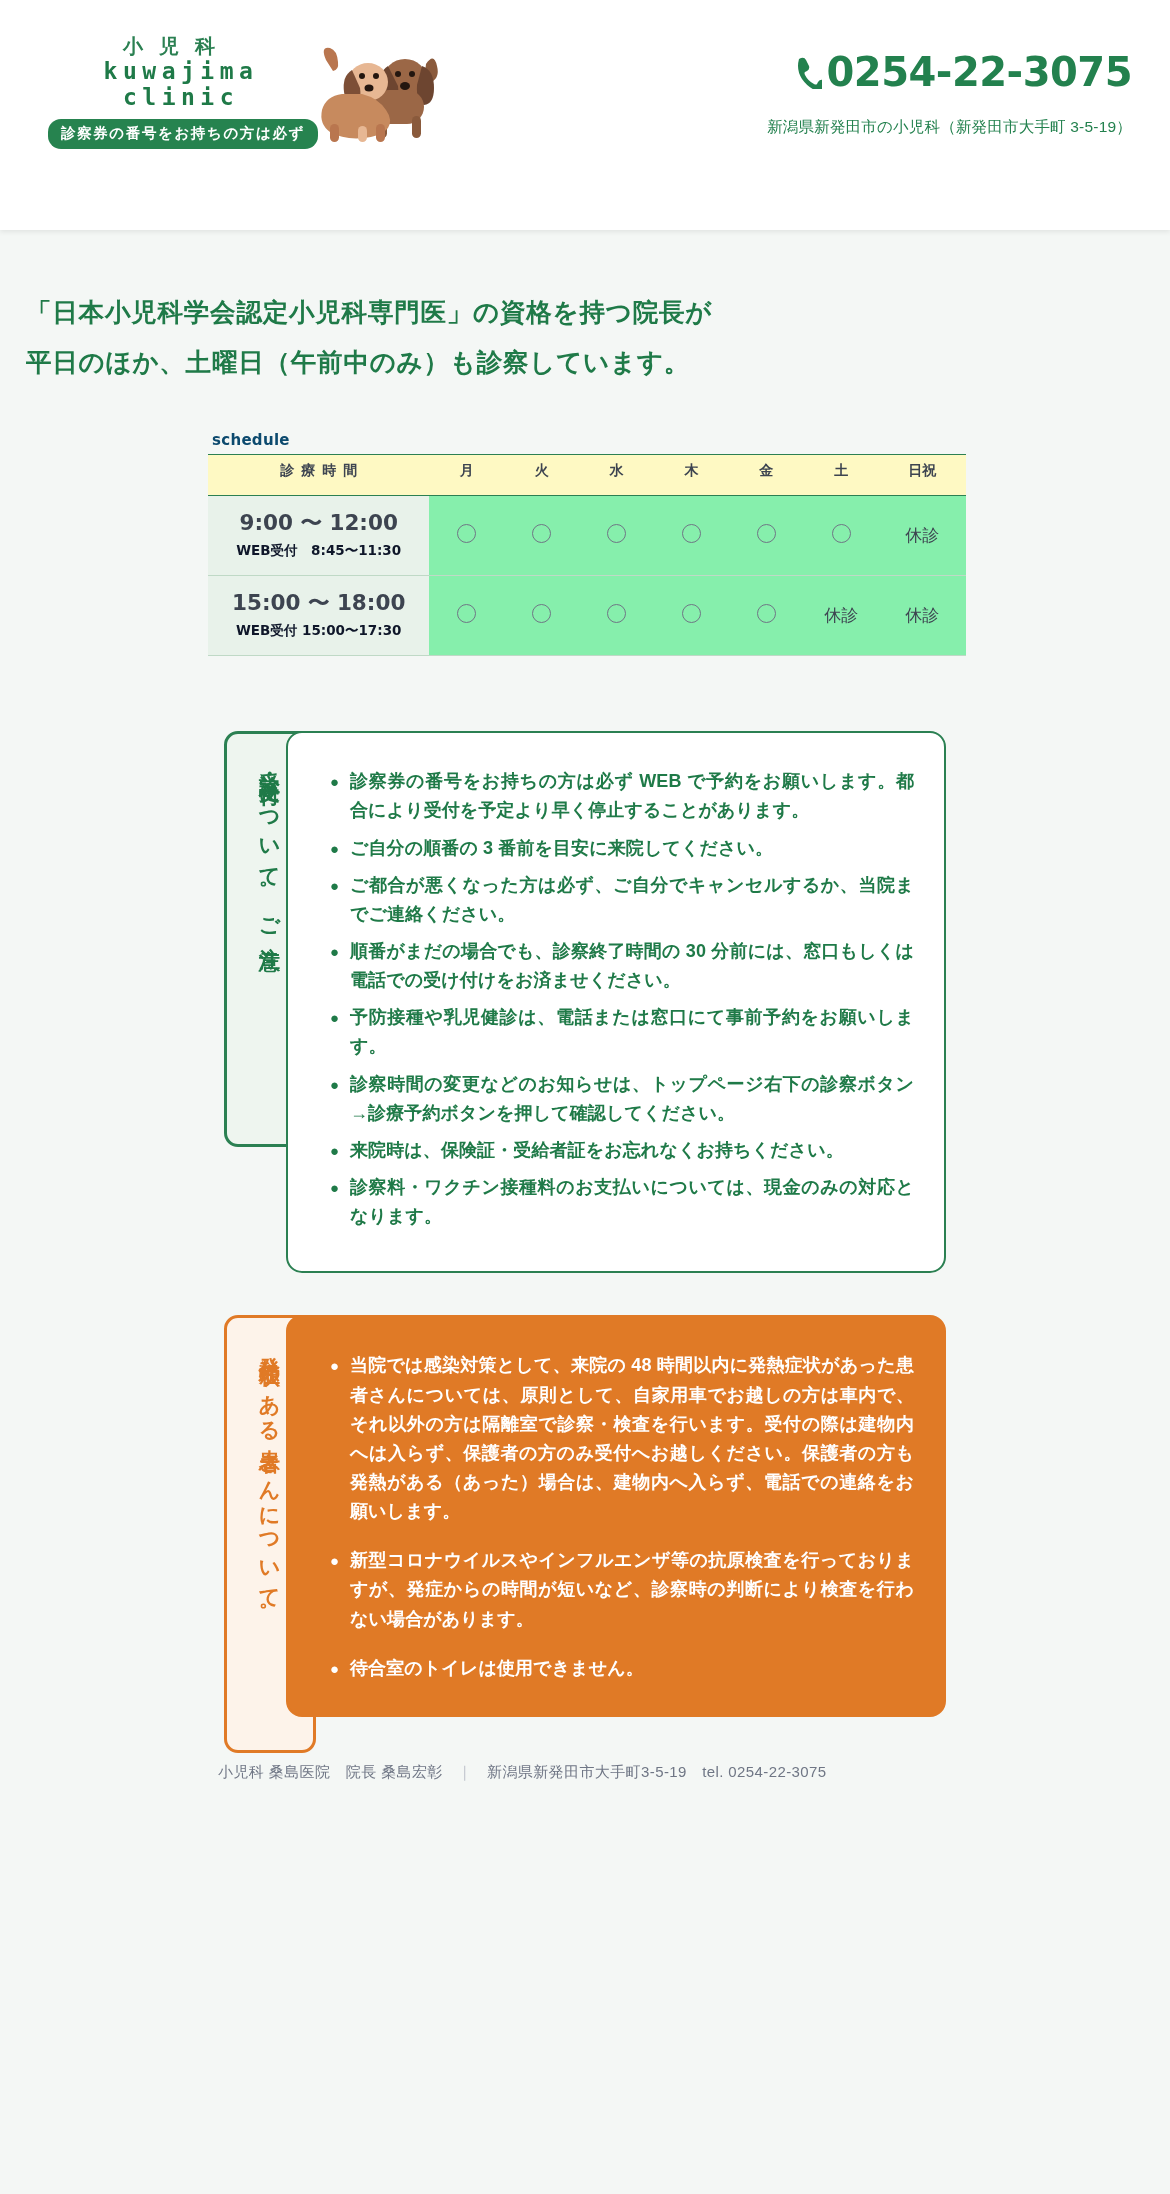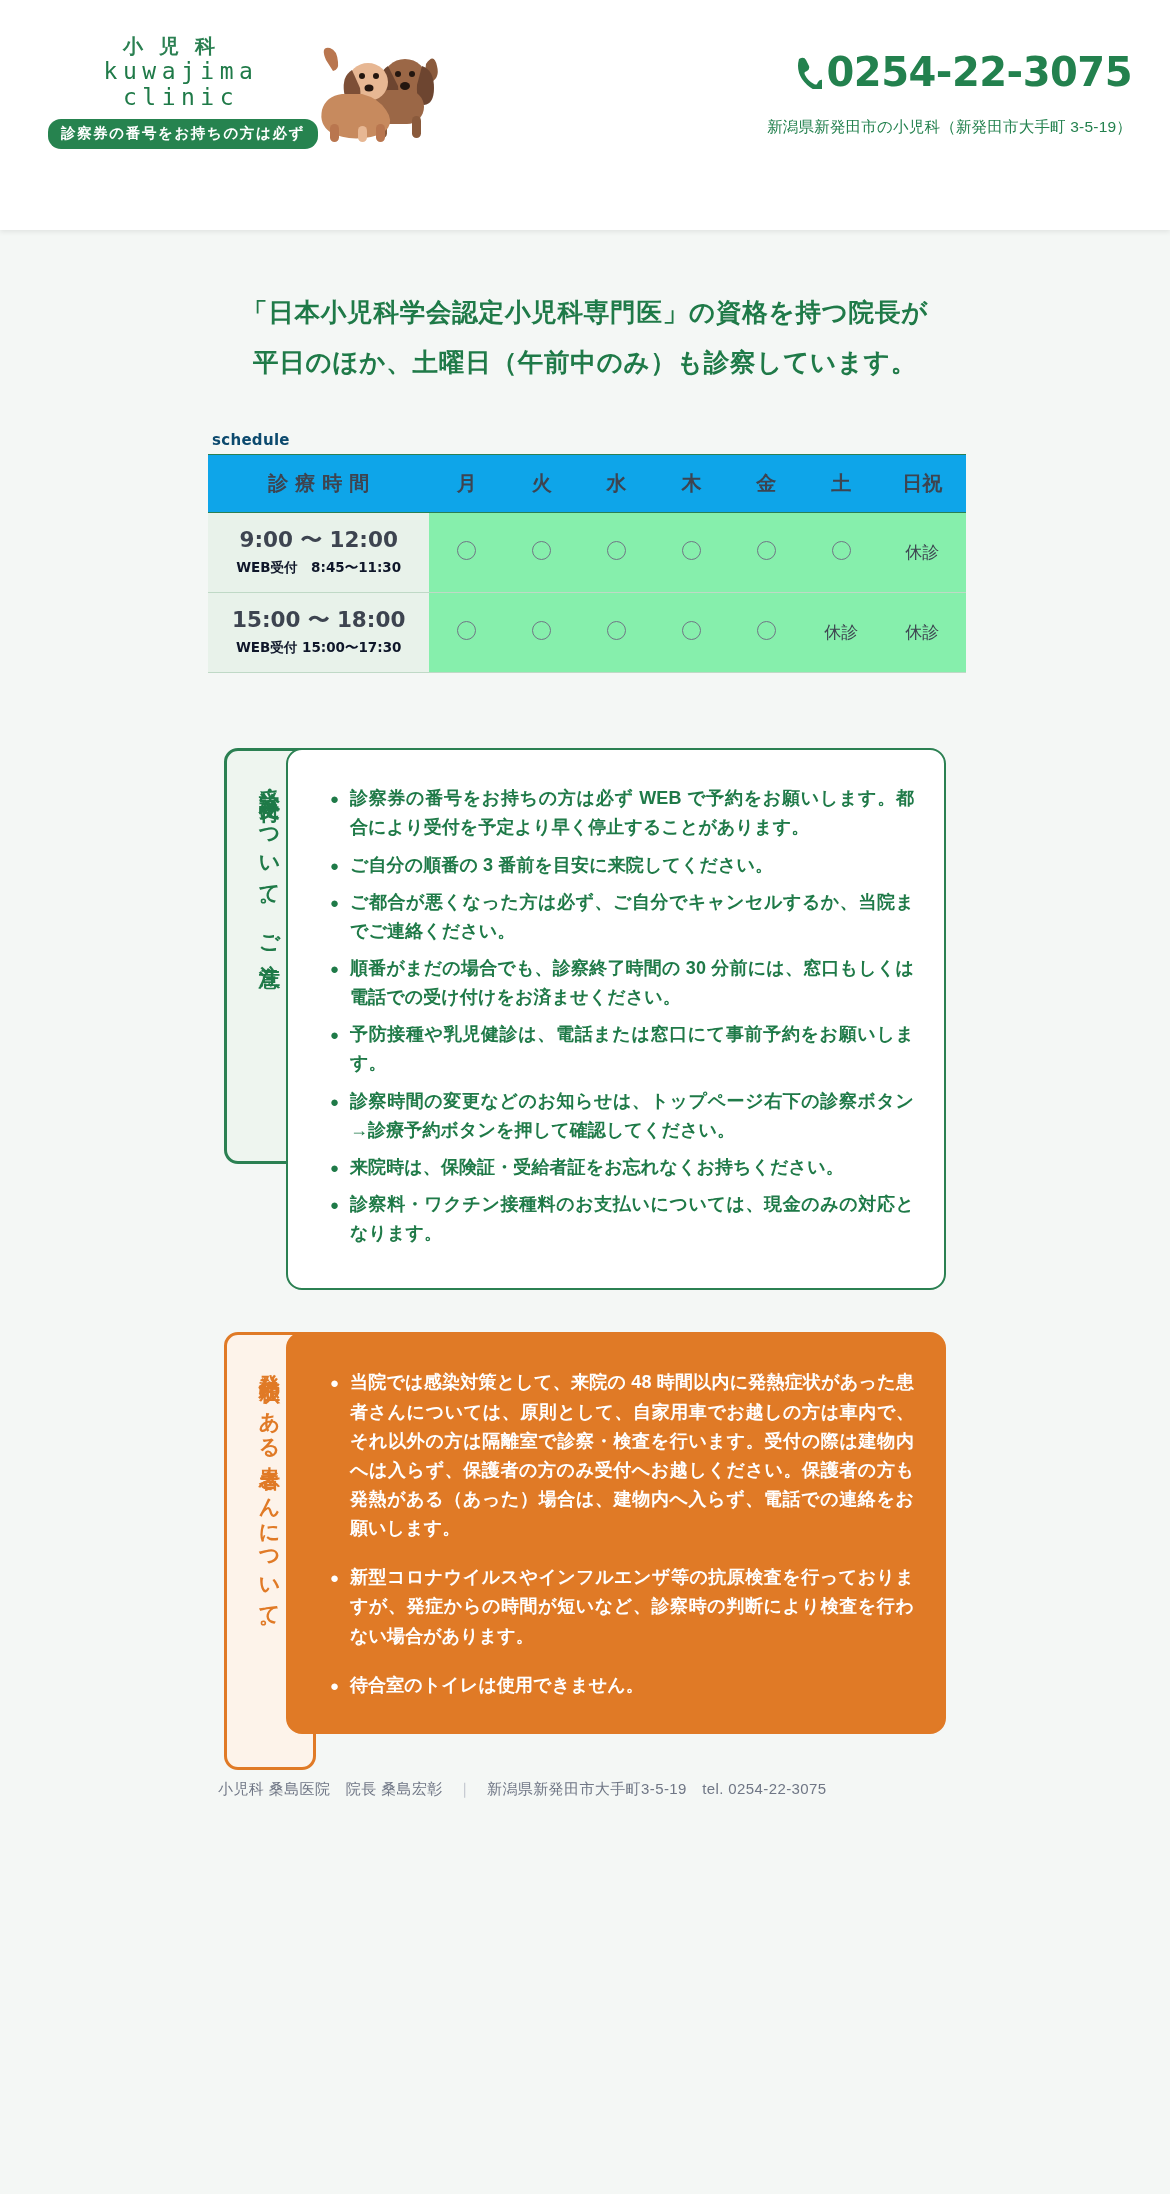--- a/index.html
+++ b/index.html
@@ -53,21 +53,21 @@
     line-height: 1.12;
     margin-top: 7px;
     margin-left: 6px;
     width: 262px;
     text-align: center;
     font-family: "DejaVu Sans", "Liberation Sans", sans-serif;
   }
   .logo-romaji {
     color: #1f7a48;
     font-size: 23px;
-    font-weight: 400;
+    font-weight: 700;
     letter-spacing: 5.5px;
     margin-top: 2px;
     margin-left: 6px;
     width: 262px;
     text-align: center;
     font-family: "DejaVu Sans Mono", monospace;
   }
   .logo-badge {
     margin-top: 9px;
     margin-left: 4px;
@@ -114,26 +114,26 @@
   .tel-sub {
     color: #23814e;
     font-size: 15.5px;
     margin-top: 25px;
     letter-spacing: 0.2px;
   }
 
   
   .lead {
     margin-top: 58px;
-    text-align: center;
     color: #1f7a48;
     font-size: 25.5px;
     font-weight: 700;
     line-height: 1.95;
     letter-spacing: 0.8px;
+    padding-left: 26px;
   }
   .lead div { white-space: nowrap; }
 
   
   .schedule-wrap {
     width: 762px;
     margin: 44px auto 0 auto;
     padding-left: 4px;
     box-sizing: border-box;
   }
@@ -145,27 +145,27 @@
     margin-left: 4px;
     letter-spacing: 0.3px;
     font-family: "DejaVu Sans", "Liberation Sans", sans-serif;
   }
   table.schedule {
     border-collapse: collapse;
     width: 100%;
     table-layout: fixed;
   }
   table.schedule thead th {
-    background: #0ea5e9;
+    background: #fef9c3;
     border-top: 1.5px solid #2b8052;
     border-bottom: 1.5px solid #2b8052;
     color: #3d4450;
-    font-size: 20px;
-    font-weight: 700;
-    padding: 15px 0 15px;
+    font-size: 14px;
+    font-weight: 700;
+    padding: 7px 0 15px;
     text-align: center;
   }
   table.schedule thead th.th-time {
     letter-spacing: 7px;
     padding-left: 7px;
   }
   table.schedule tbody td {
     border-bottom: 1px solid #bfd9c6;
     padding: 18px 0;
     text-align: center;

